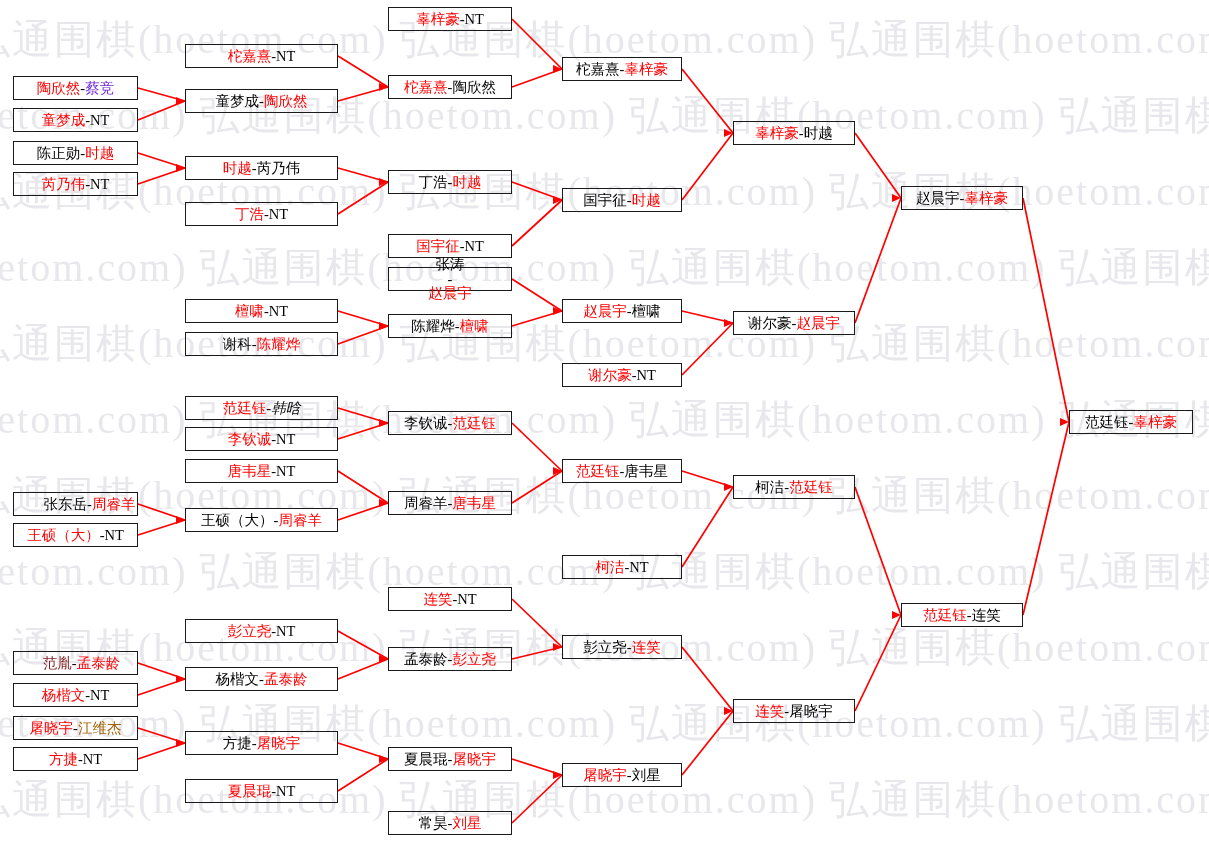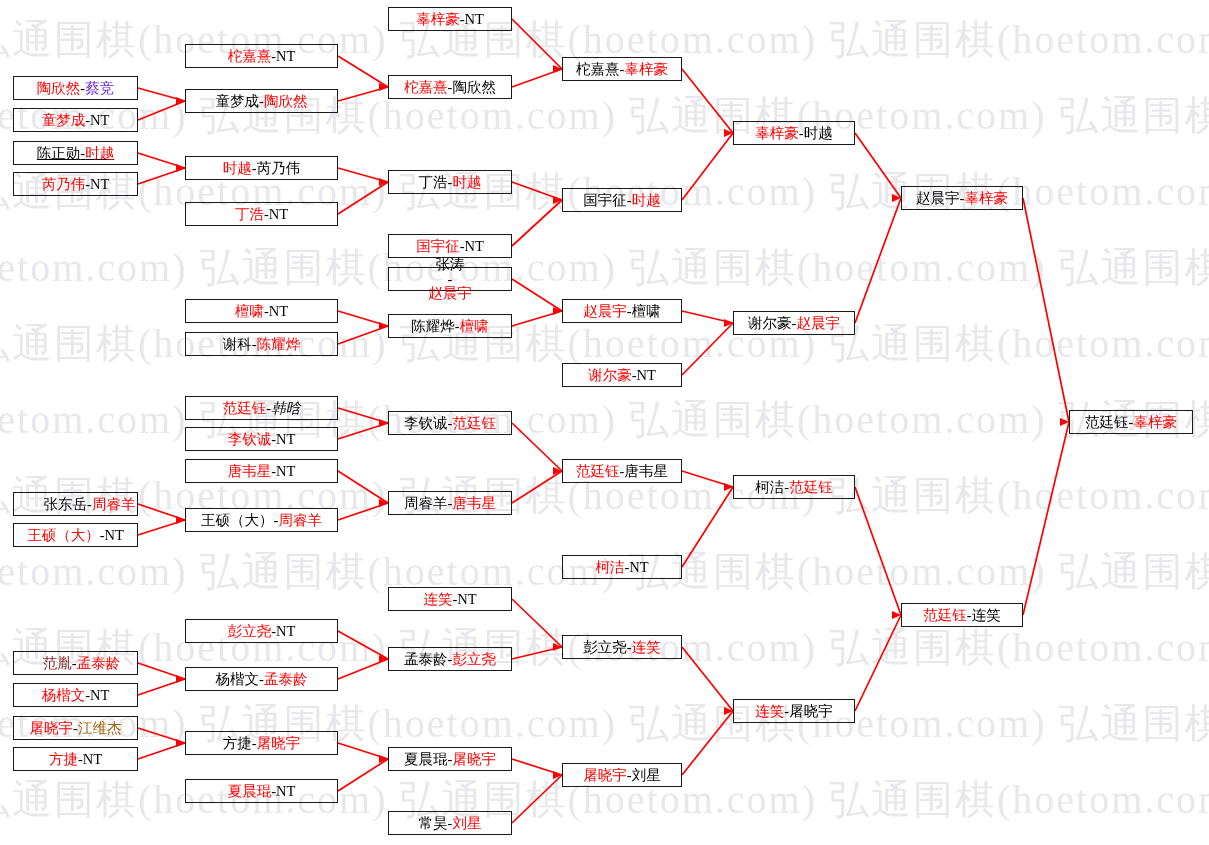--- a/index.html
+++ b/index.html
@@ -168,21 +168,21 @@
       <div class="mbox" style="left: 13px; top: 76px; width: 125px; border-color: rgb(26, 26, 26);">
         <span class="p win" style="color: rgb(255, 0, 0);">陶欣然</span>
         <span class="sep">-</span>
         <span class="p lose" style="color: #6d28d9;">蔡竞</span>
       </div>
       <div class="mbox" style="left: 13px; top: 108px; width: 125px; border-color: rgb(26, 26, 26);">
         <span class="p win" style="color: rgb(255, 0, 0);">童梦成</span>
         <span class="sep">-</span>
         <span class="p lose" style="color: rgb(0, 0, 0);">NT</span>
       </div>
-      <div class="mbox" style="left: 13px; top: 141px; width: 125px; border-color: rgb(26, 26, 26); text-decoration: underline;">
+      <div class="mbox" style="left: 13px; top: 141px; width: 125px; border-color: rgb(26, 26, 26);">
         <span class="p lose" style="color: rgb(0, 0, 0);">陈正勋</span>
         <span class="sep">-</span>
         <span class="p win" style="color: rgb(255, 0, 0);">时越</span>
       </div>
       <div class="mbox" style="left: 13px; top: 172px; width: 125px; border-color: rgb(26, 26, 26);">
         <span class="p win" style="color: rgb(255, 0, 0);">芮乃伟</span>
         <span class="sep">-</span>
         <span class="p lose" style="color: rgb(0, 0, 0);">NT</span>
       </div>
       <div class="mbox" style="left: 13px; top: 492px; width: 125px; border-color: rgb(26, 26, 26);">

